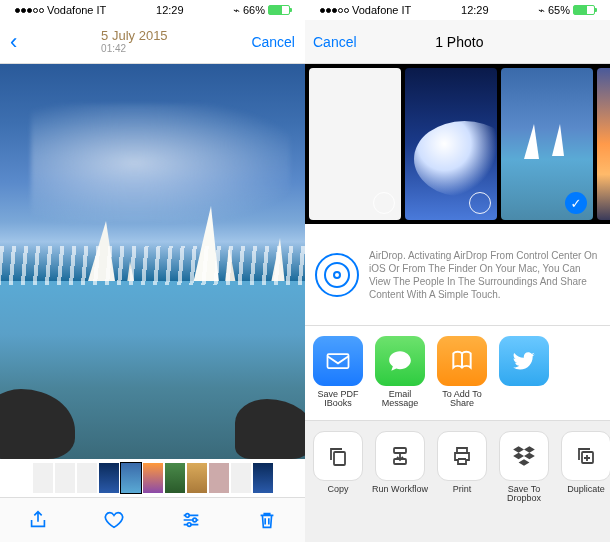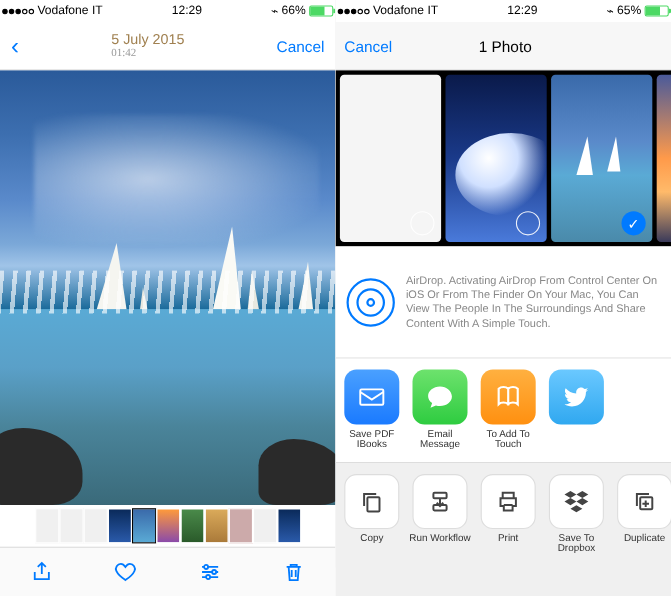--- a/index.html
+++ b/index.html
@@ -2,37 +2,37 @@
 <html><head>
   <meta charset="utf-8">
   <style>
     * { margin: 0; padding: 0; box-sizing: border-box; }
     body { font-family: -apple-system, Helvetica, Arial, sans-serif; width: 610px; height: 542px; display: flex; background: #fff; }
     .pane { position: relative; overflow: hidden; }
     .pane-left { width: 305px; height: 542px; }
     .pane-right { width: 305px; height: 542px; background: #f0f0f0; }
 
     
-    .status-bar { height: 20px; display: flex; align-items: center; justify-content: space-between; padding: 0 2px; font-size: 11px; background: #fff; }
+    .status-bar { height: 20px; display: flex; align-items: center; justify-content: space-between; padding: 0 15px; font-size: 11px; background: #fff; }
     .status-left { display: flex; align-items: center; gap: 3px; }
     .signal-dots { display: flex; gap: 1px; }
     .dot { width: 5px; height: 5px; border-radius: 50%; border: 1px solid #000; }
     .dot.on { background: #000; }
     .status-right { display: flex; align-items: center; gap: 3px; }
     .bt { font-size: 11px; }
     .batt { width: 22px; height: 10px; border: 1px solid #4cd964; border-radius: 2px; position: relative; }
     .batt::after { content: ''; position: absolute; right: -3px; top: 2px; width: 2px; height: 4px; background: #4cd964; border-radius: 0 1px 1px 0; }
     .batt-fill { position: absolute; left: 0; top: 0; bottom: 0; width: 66%; background: #4cd964; }
 
     
     .nav-left { height: 44px; display: flex; align-items: center; justify-content: space-between; padding: 0 10px; background: #fff; border-bottom: 1px solid #ddd; }
     .back-chevron { color: #007aff; font-size: 22px; }
     .nav-title { text-align: left; line-height: 1.1; }
     .nav-title-main { font-size: 13px; color: #a08050; }
-    .nav-title-sub { font-size: 10px; color: #999; font-family: Liberation Serif, serif; }
+    .nav-title-sub { font-size: 10px; color: #999; }
     .details-link { color: #007aff; font-size: 14px; }
 
     
     .photo-view { width: 305px; height: 395px; background: linear-gradient(to bottom, #2a5a9a 0%, #3d6fb0 15%, #5a8acb 30%, #7ba8d8 40%, #a0c4e8 45%, #1a6a9a 55%, #2a7aaa 70%, #3a5a7a 85%, #2a3a4a 100%); position: relative; overflow: hidden; }
     .cloud { position: absolute; top: 10%; left: 10%; right: 5%; height: 30%; background: radial-gradient(ellipse at 40% 50%, rgba(255,255,255,0.6) 0%, rgba(200,220,240,0.2) 60%, transparent 80%); filter: blur(2px); }
     .sail { position: absolute; width: 0; height: 0; }
     .sail1 { bottom: 35%; left: 25%; border-left: 30px solid transparent; border-right: 15px solid transparent; border-bottom: 100px solid #f5f5f0; }
     .sail1j { bottom: 35%; left: 40%; border-left: 8px solid transparent; border-right: 12px solid transparent; border-bottom: 60px solid #e8e8e0; }
     .sail2 { bottom: 40%; left: 62%; border-left: 22px solid transparent; border-right: 10px solid transparent; border-bottom: 95px solid #fafaf5; }
     .sail2j { bottom: 40%; left: 73%; border-left: 6px solid transparent; border-right: 10px solid transparent; border-bottom: 55px solid #e8e8e0; }
@@ -243,21 +243,21 @@
           </svg>
       </div>
       <div class="si-label">Email Message</div>
     </div>
     <div class="share-item">
       <div class="si-icon i-ibooks">
         <svg width="26" height="26" viewBox="0 0 24 24" fill="none" stroke="#fff" stroke-width="1.8">
             <path d="M12 5v14M12 5c-2-2-6-2-8 0v13c2-2 6-2 8 0M12 5c2-2 6-2 8 0v13c-2-2-6-2-8 0"></path>
           </svg>
       </div>
-      <div class="si-label">To Add To Touch</div>
+      <div class="si-label">To Add To Share</div>
     </div>
     <div class="share-item">
       <div class="si-icon i-twitter">
         <svg width="26" height="26" viewBox="0 0 24 24" fill="#fff">
             <path d="M22 5.9c-.7.3-1.5.5-2.3.6.8-.5 1.5-1.3 1.8-2.2-.8.5-1.7.8-2.6 1-.8-.8-1.8-1.3-3-1.3-2.3 0-4.1 1.8-4.1 4.1 0 .3 0 .6.1.9C8.3 8.8 5.1 7.1 3 4.5c-.4.6-.6 1.3-.6 2.1 0 1.4.7 2.7 1.8 3.4-.7 0-1.3-.2-1.8-.5v.1c0 2 1.4 3.6 3.3 4-.3.1-.7.1-1.1.1-.3 0-.5 0-.8-.1.5 1.6 2 2.8 3.8 2.8-1.4 1.1-3.1 1.7-5 1.7H2c1.8 1.2 4 1.8 6.3 1.8 7.5 0 11.7-6.3 11.7-11.7v-.5c.8-.6 1.5-1.3 2-2.1z"></path>
           </svg>
       </div>
       <div class="si-label"></div>
     </div>
   </div>

